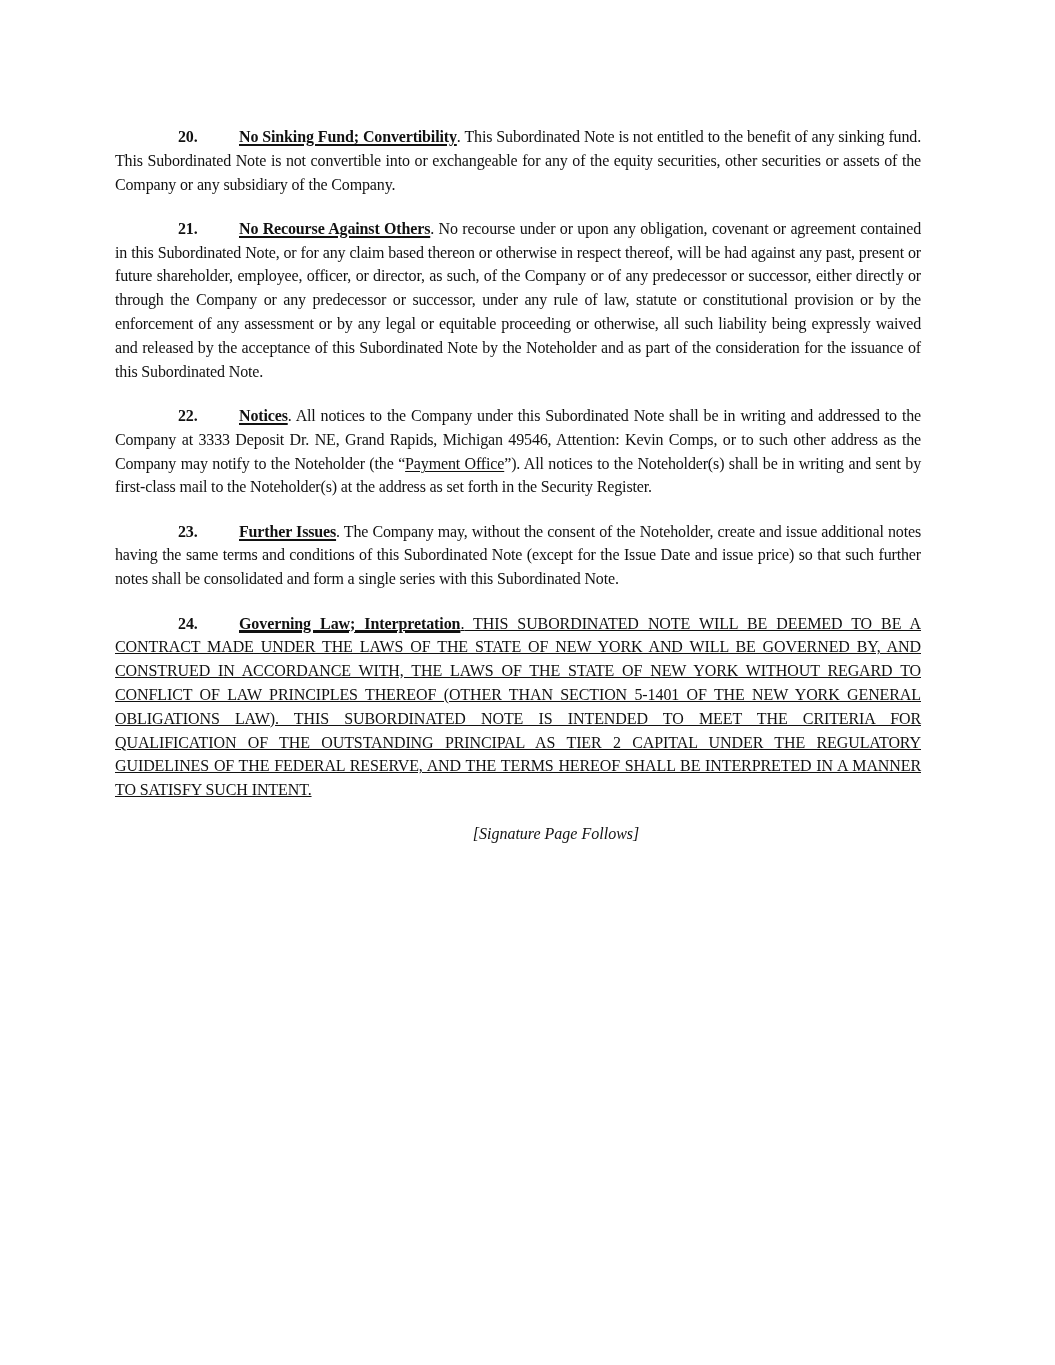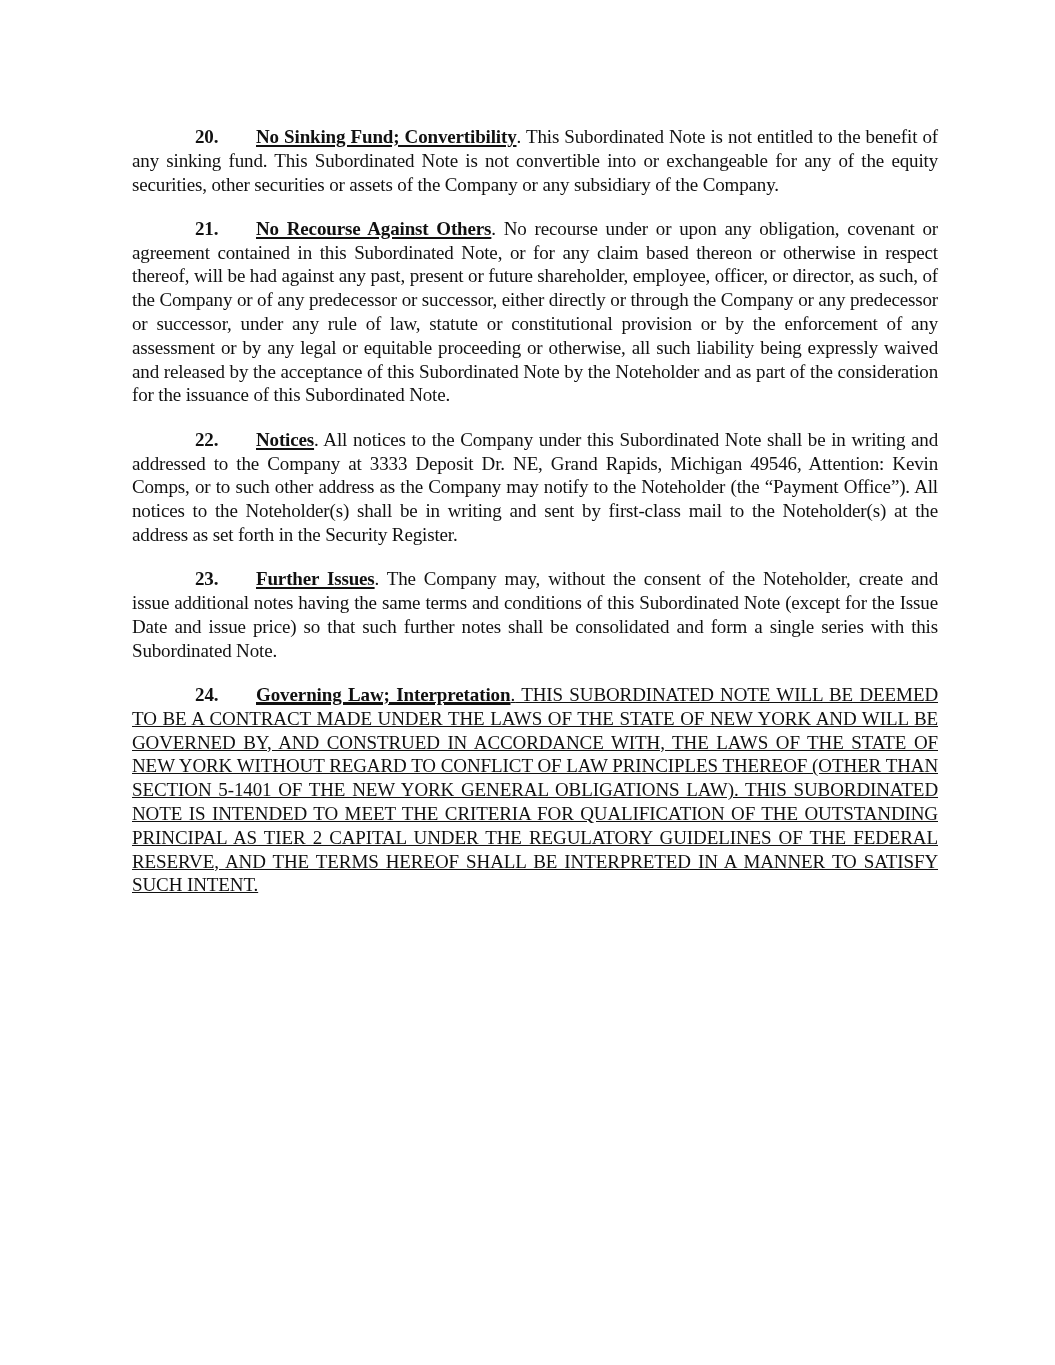--- a/index.html
+++ b/index.html
@@ -10,24 +10,24 @@
   body {
     width: 1055px;
     height: 1365px;
     position: relative;
     overflow: hidden;
     font-family: "Liberation Serif", "DejaVu Serif", serif;
     color: #111111;
   }
   .page {
     position: absolute;
-    left: 132px;
+    left: 115px;
     top: 125px;
     width: 806px;
-    font-size: 19px;
+    font-size: 16px;
     line-height: 23.8px;
   }
   .para {
     margin: 0 0 20.5px 0;
     text-align: justify;
     text-indent: 63px;
     letter-spacing: -0.15px;
   }
   .para.caps {
     letter-spacing: -0.1px;
@@ -39,20 +39,21 @@
     width: 61px;
     text-indent: 0;
   }
   .heading {
     font-weight: bold;
     text-decoration: underline;
     text-decoration-thickness: 1.5px;
     text-underline-offset: 2px;
   }
   .ul {
+    text-decoration: underline;
     text-decoration-thickness: 1px;
     text-underline-offset: 2px;
   }
   .sig {
     text-align: center;
     font-style: italic;
     margin-top: 20px;
     padding-left: 76px;
   }
 </style>
@@ -64,14 +65,15 @@
   <p class="para"><span class="num">20.</span><span class="heading">No Sinking Fund; Convertibility</span><span>.</span><span> This Subordinated Note is not entitled to the benefit of any sinking fund. This Subordinated Note is not convertible into or exchangeable for any of the equity securities, other securities or assets of the Company or any subsidiary of the Company.</span></p>
 
   <p class="para"><span class="num">21.</span><span class="heading">No Recourse Against Others</span><span>.</span><span> No recourse under or upon any obligation, covenant or agreement contained in this Subordinated Note, or for any claim based thereon or otherwise in respect thereof, will be had against any past, present or future shareholder, employee, officer, or director, as such, of the Company or of any predecessor or successor, either directly or through the Company or any predecessor or successor, under any rule of law, statute or constitutional provision or by the enforcement of any assessment or by any legal or equitable proceeding or otherwise, all such liability being expressly waived and released by the acceptance of this Subordinated Note by the Noteholder and as part of the consideration for the issuance of this Subordinated Note.</span></p>
 
   <p class="para"><span class="num">22.</span><span class="heading">Notices</span><span>.</span><span> All notices to the Company under this Subordinated Note shall be in writing and addressed to the Company at 3333 Deposit Dr. NE, Grand Rapids, Michigan 49546, Attention: Kevin Comps, or to such other address as the Company may notify to the Noteholder (the “</span><span class="ul">Payment Office</span><span>”). All notices to the Noteholder(s) shall be in writing and sent by first-class mail to the Noteholder(s) at the address as set forth in the Security Register.</span></p>
 
   <p class="para"><span class="num">23.</span><span class="heading">Further Issues</span><span>.</span><span> The Company may, without the consent of the Noteholder, create and issue additional notes having the same terms and conditions of this Subordinated Note (except for the Issue Date and issue price) so that such further notes shall be consolidated and form a single series with this Subordinated Note.</span></p>
 
   <p class="para caps"><span class="num">24.</span><span class="heading">Governing Law; Interpretation</span><span>.</span><span> THIS SUBORDINATED NOTE WILL BE DEEMED TO BE A CONTRACT MADE UNDER THE LAWS OF THE STATE OF NEW YORK AND WILL BE GOVERNED BY, AND CONSTRUED IN ACCORDANCE WITH, THE LAWS OF THE STATE OF NEW YORK WITHOUT REGARD TO CONFLICT OF LAW PRINCIPLES THEREOF (OTHER THAN SECTION 5-1401 OF THE NEW YORK GENERAL OBLIGATIONS LAW). THIS SUBORDINATED NOTE IS INTENDED TO MEET THE CRITERIA FOR QUALIFICATION OF THE OUTSTANDING PRINCIPAL AS TIER 2 CAPITAL UNDER THE REGULATORY GUIDELINES OF THE FEDERAL RESERVE, AND THE TERMS HEREOF SHALL BE INTERPRETED IN A MANNER TO SATISFY SUCH INTENT.</span></p>
 
+  <p class="sig">[Signature Page Follows]</p>
 
 </div>
 
 </body></html>

